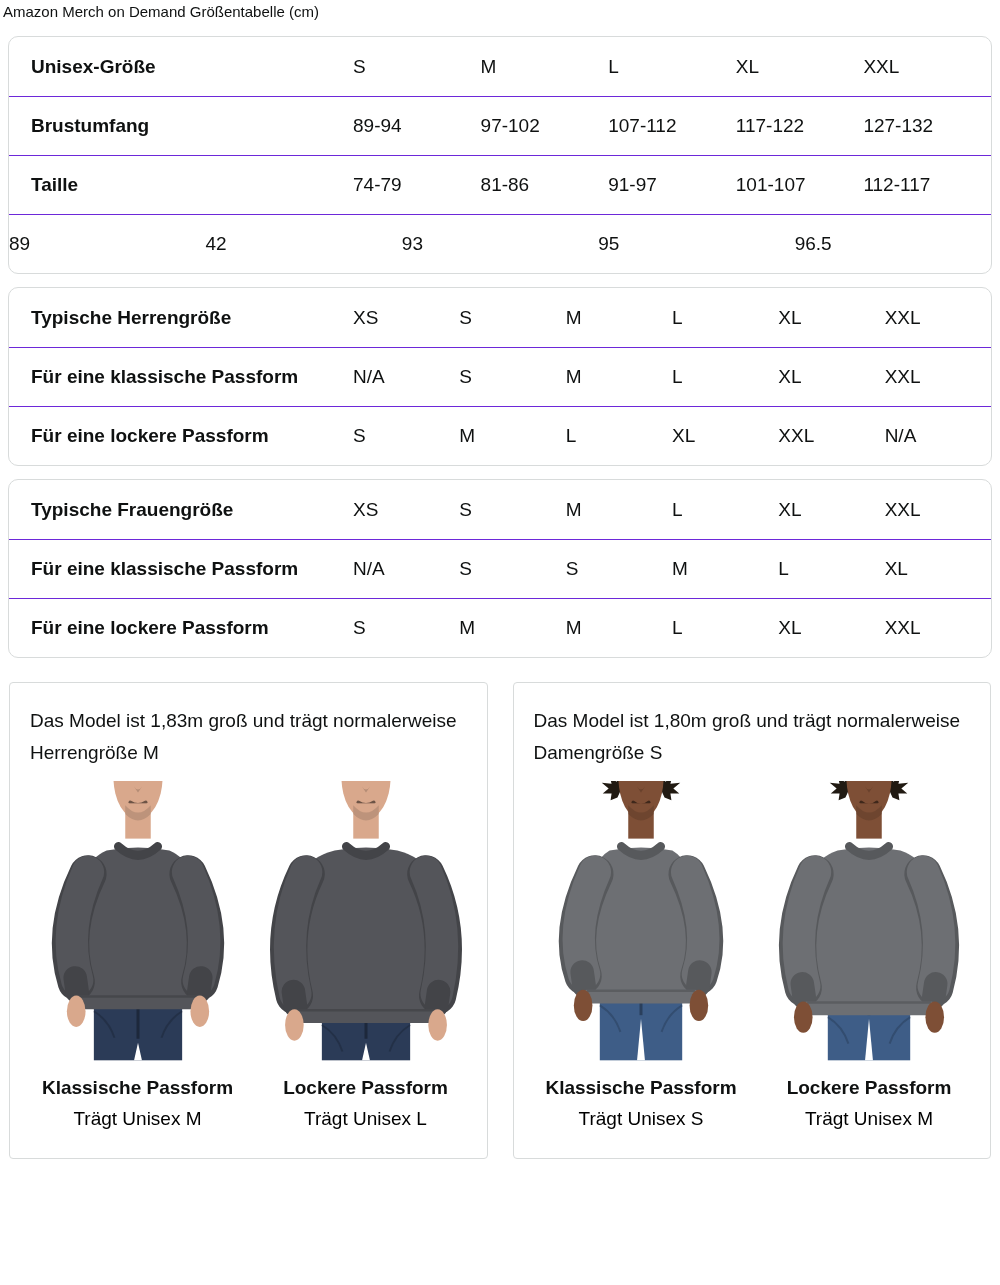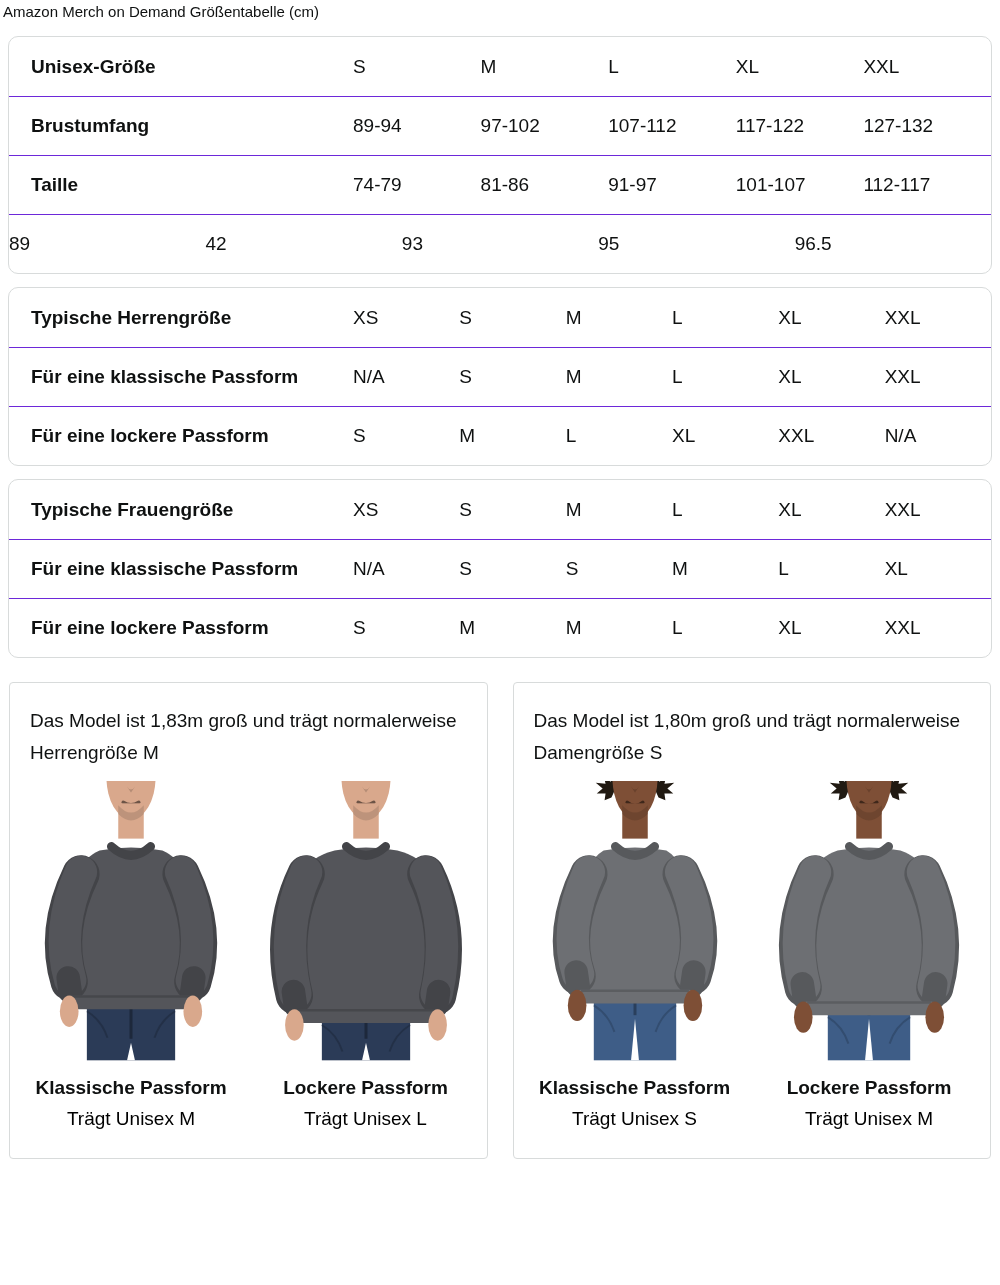--- a/index.html
+++ b/index.html
@@ -76,22 +76,22 @@
     background:#fff;
   }
   .card-desc{
     font-size:19px;
     line-height:32px;
     margin:0 2px 12px;
     color:#0f1111;
   }
   .figs{
     display:flex;
-    justify-content:space-between;
-    gap:16px;
+    justify-content:flex-end;
+    gap:22px;
     margin-top:6px;
   }
   figure.model-figure{
     margin:0;
     width:206px;
     text-align:center;
   }
   .photo{width:206px;height:282px;}
   .photo svg{width:206px;height:282px;display:block;}
   figcaption .fit-label{

